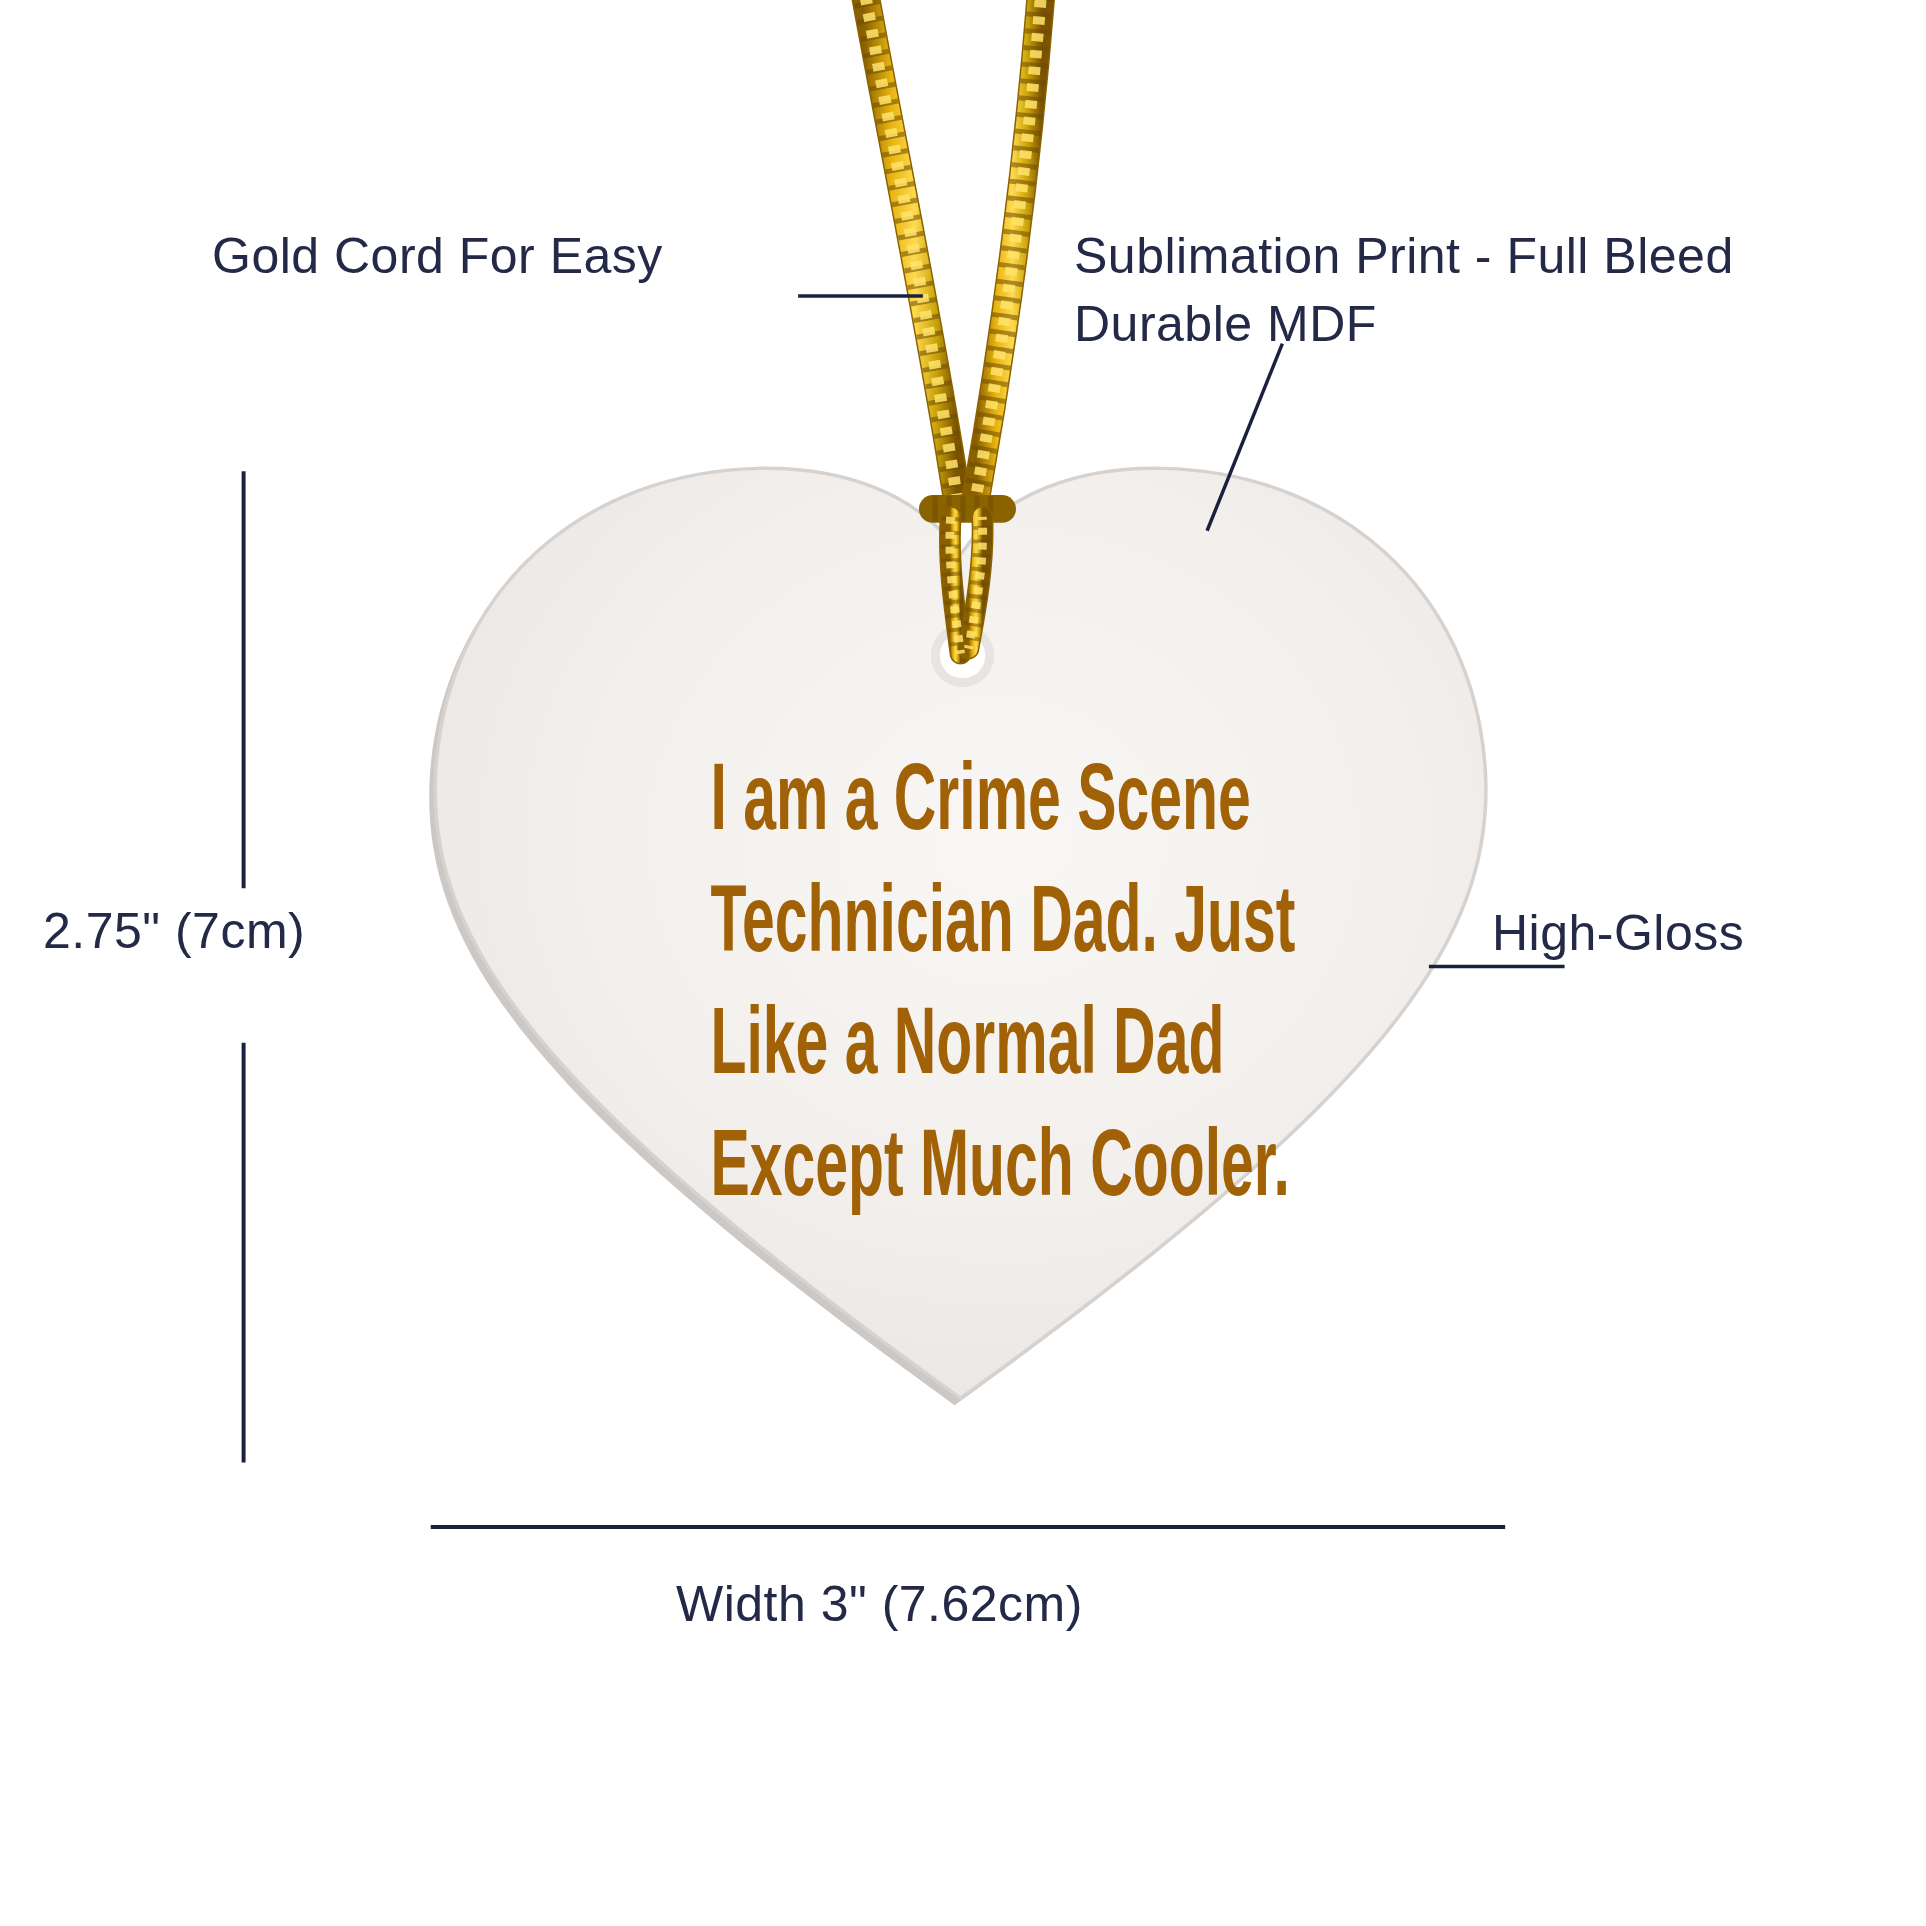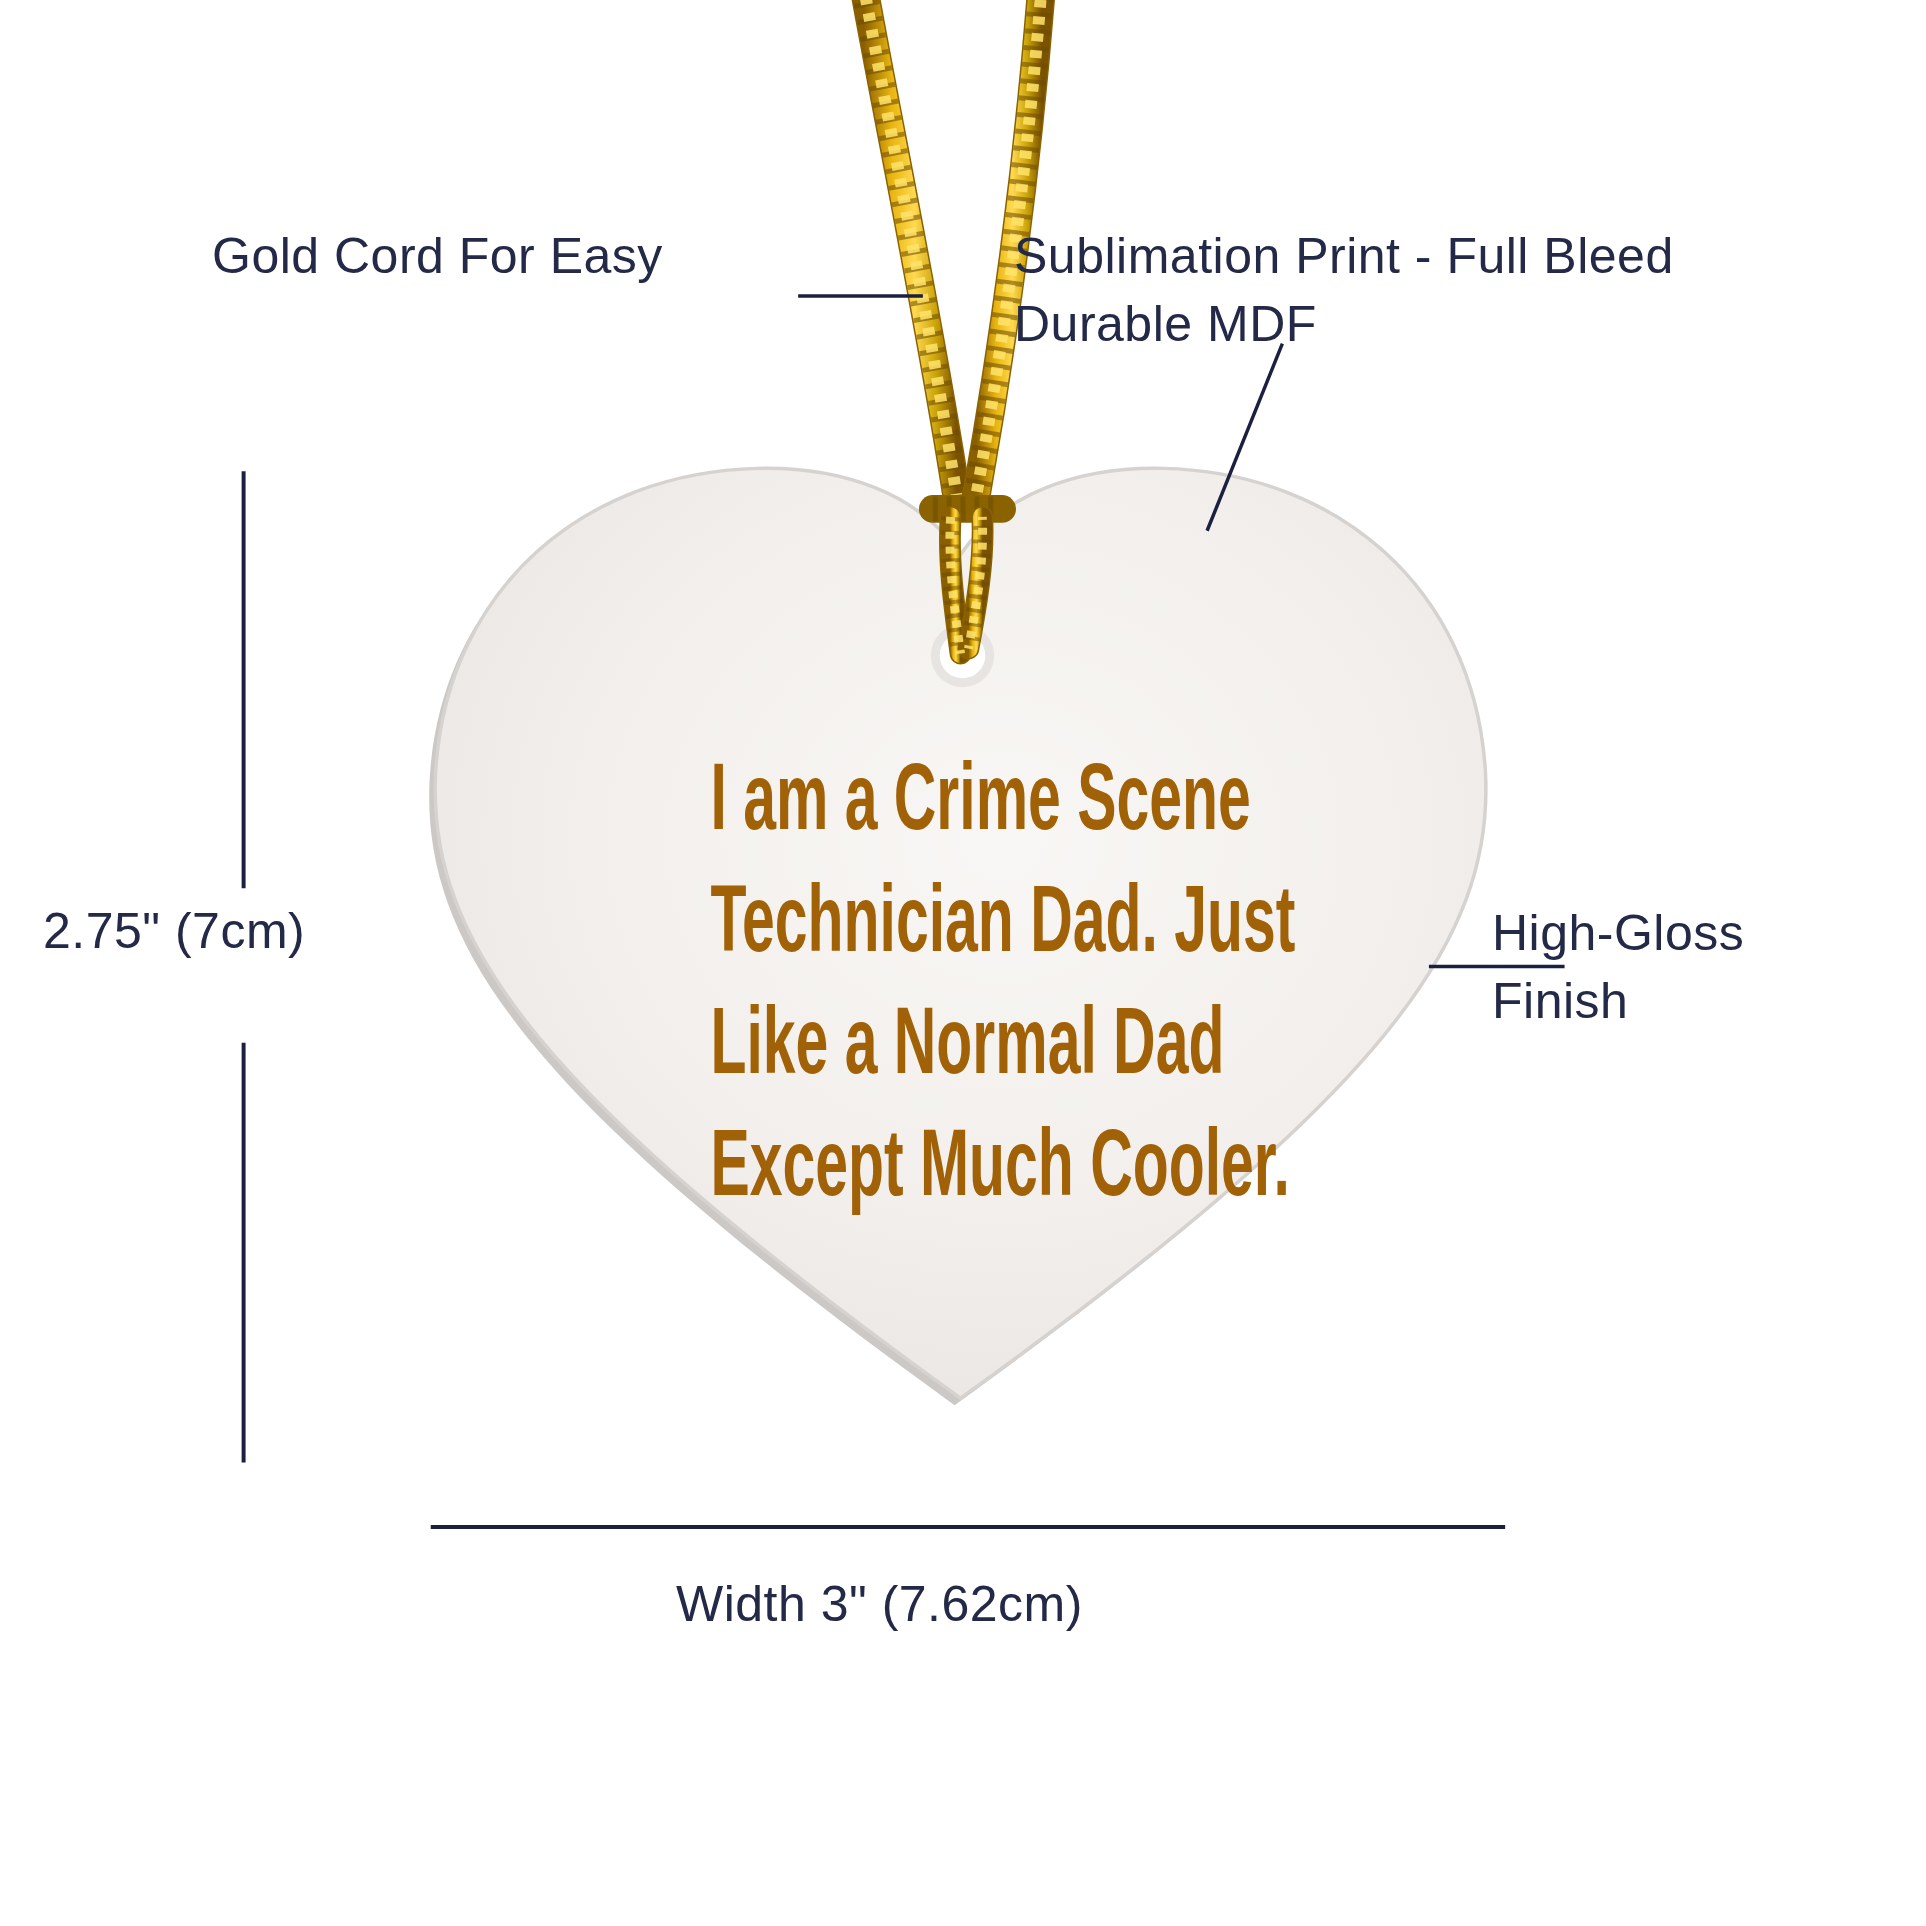--- a/index.html
+++ b/index.html
@@ -15,21 +15,21 @@
   }
   .ann div{white-space:nowrap;}
   #quote{
     position:absolute;left:560px;top:735px;width:792px;text-align:center;
     color:#a16207;font-weight:700;font-size:95px;line-height:122px;
   }
   #quote .qline{
     transform:scaleX(0.62);transform-origin:50% 50%;white-space:nowrap;
   }
   #cord-label{left:212px;top:222px;width:693px;}
-  #print-label{left:1014px;top:222px;width:792px;}
+  #print-label{left:1074px;top:222px;width:792px;}
   #gloss-label{left:1492px;top:899px;width:396px;}
   #height-label{left:43px;top:897px;width:396px;}
   #width-label{left:676px;top:1570px;width:594px;}
 </style>
 </head>
 <body>
 
 <div id="stage">
 
   <svg id="art" viewBox="0 0 1946 1946" xmlns="http://www.w3.org/2000/svg">
@@ -114,21 +114,20 @@
     <div>Gold Cord For Easy</div>
   </div>
 
   <div class="ann" id="print-label">
     <div>Sublimation Print - Full Bleed</div>
     <div>Durable MDF</div>
   </div>
 
   <div class="ann" id="gloss-label">
     <div>High-Gloss</div>
-    <div>Finish</div>
   </div>
 
   <div class="ann" id="height-label">
     <div>2.75" (7cm)</div>
   </div>
 
   <div class="ann" id="width-label">
     <div>Width 3" (7.62cm)</div>
   </div>
 

